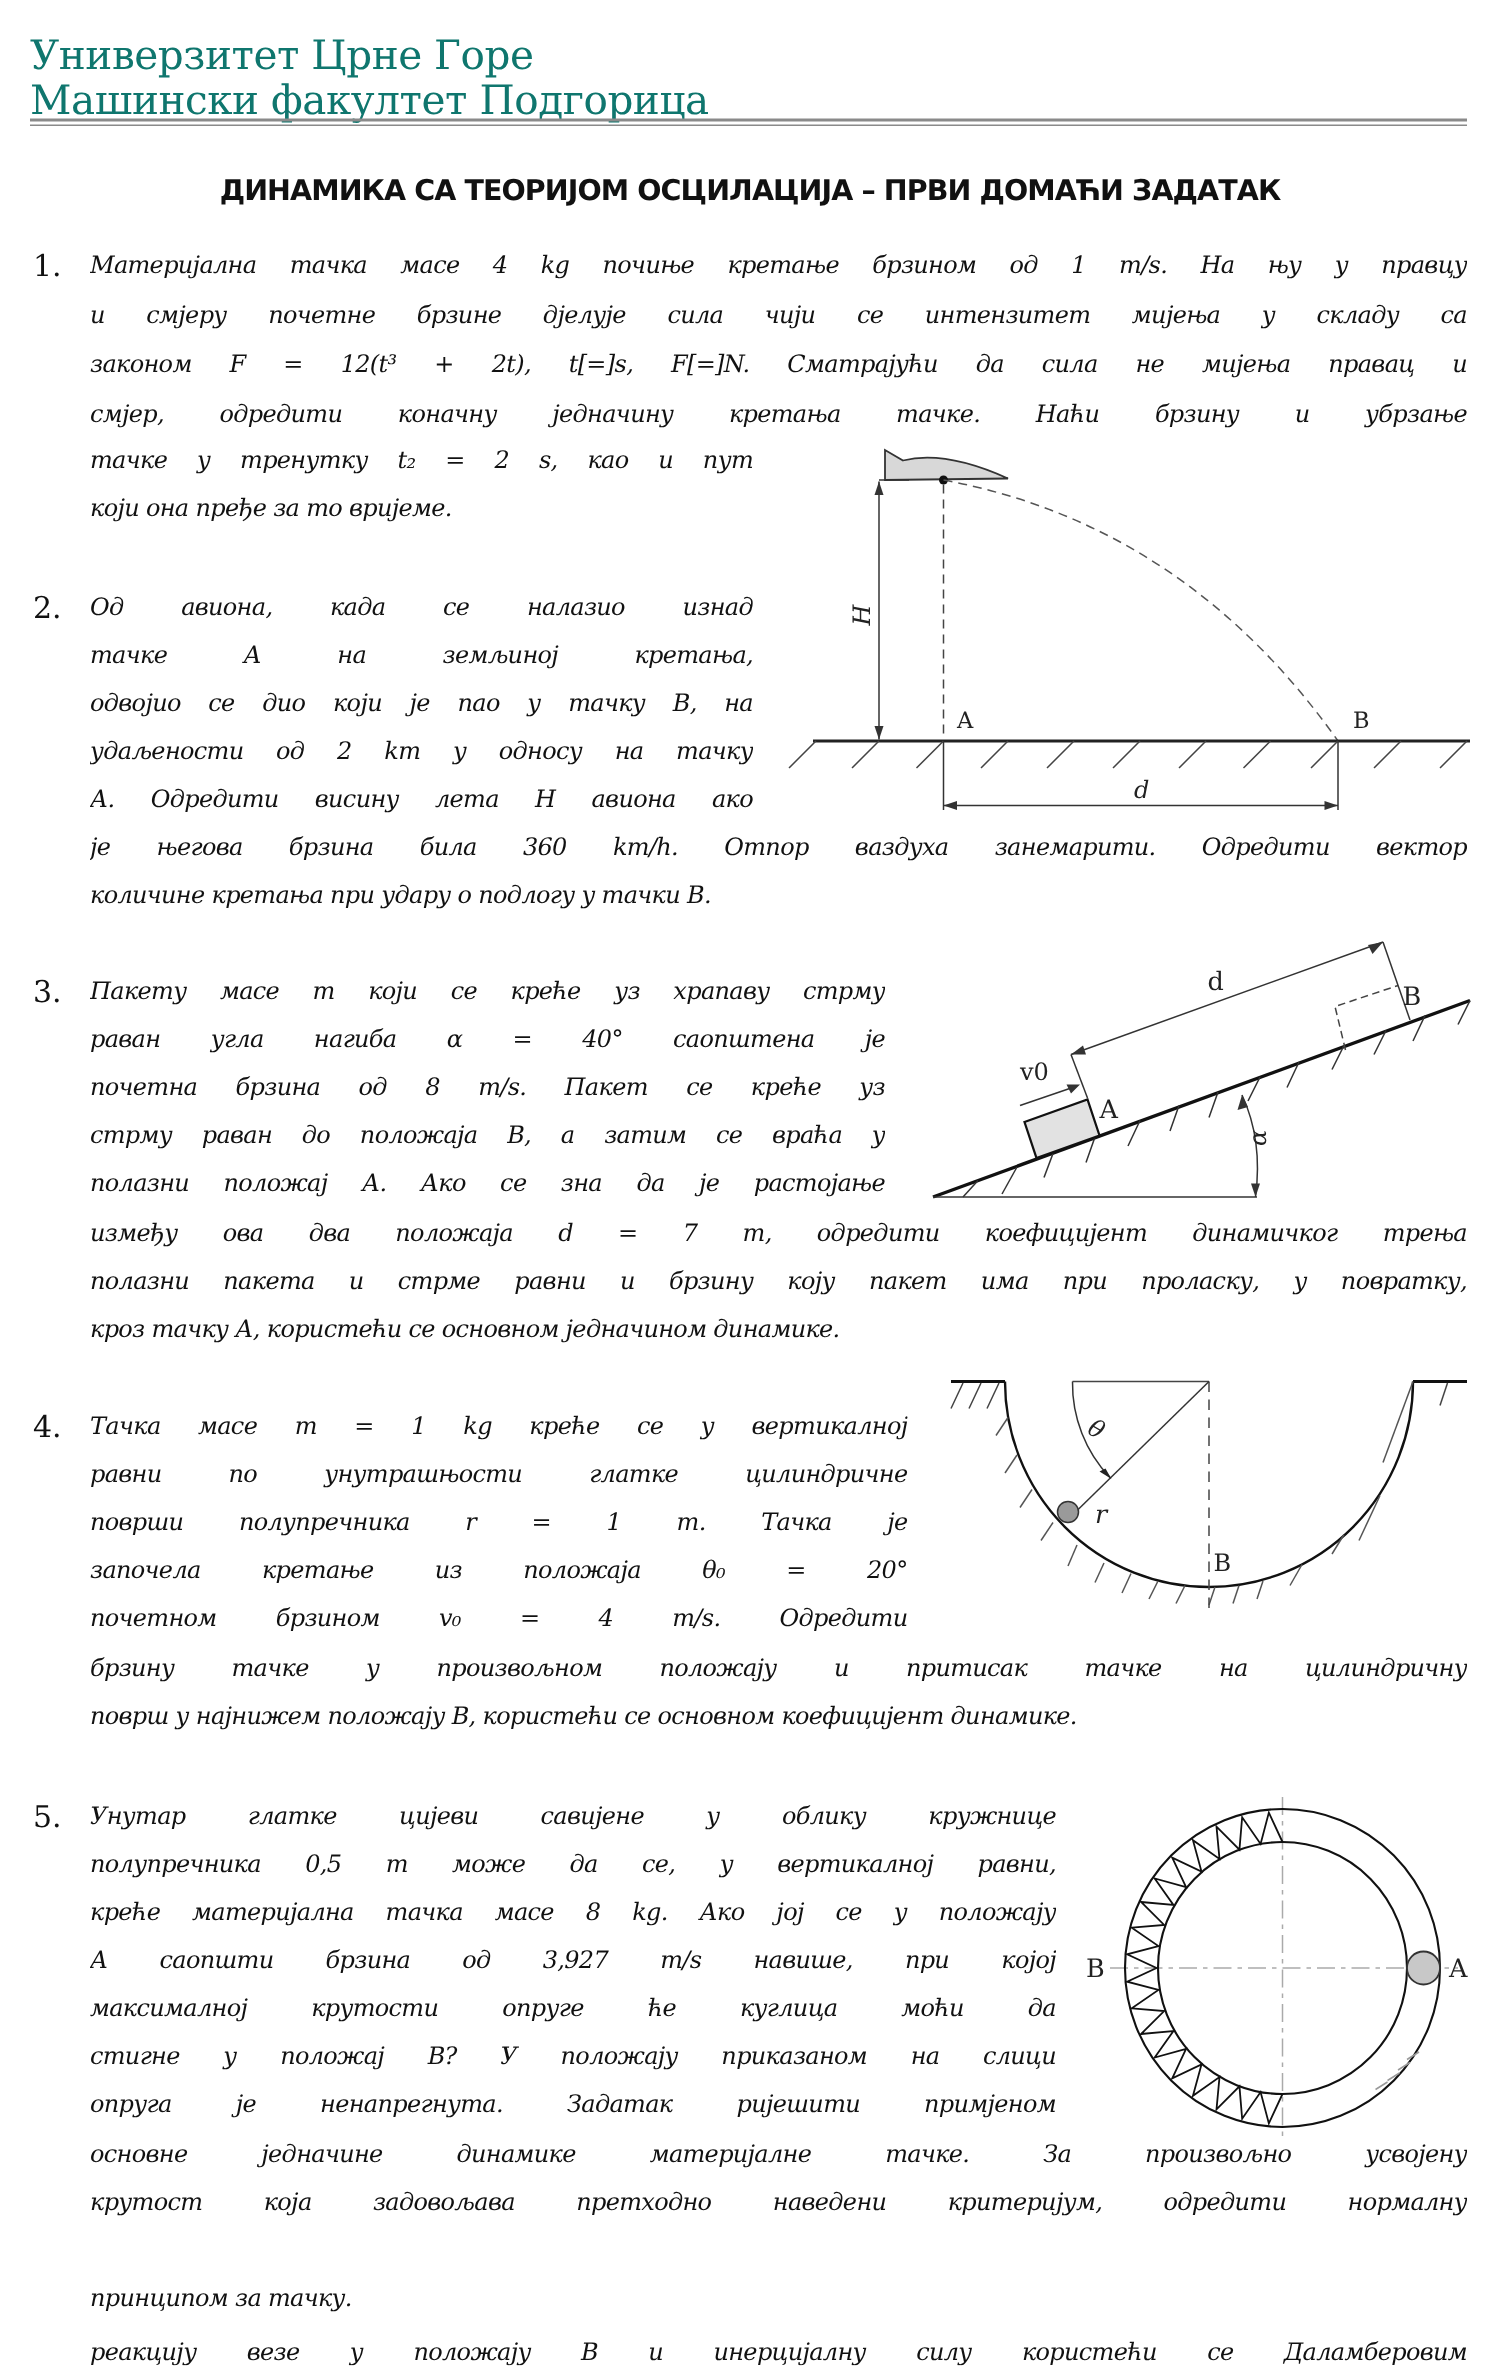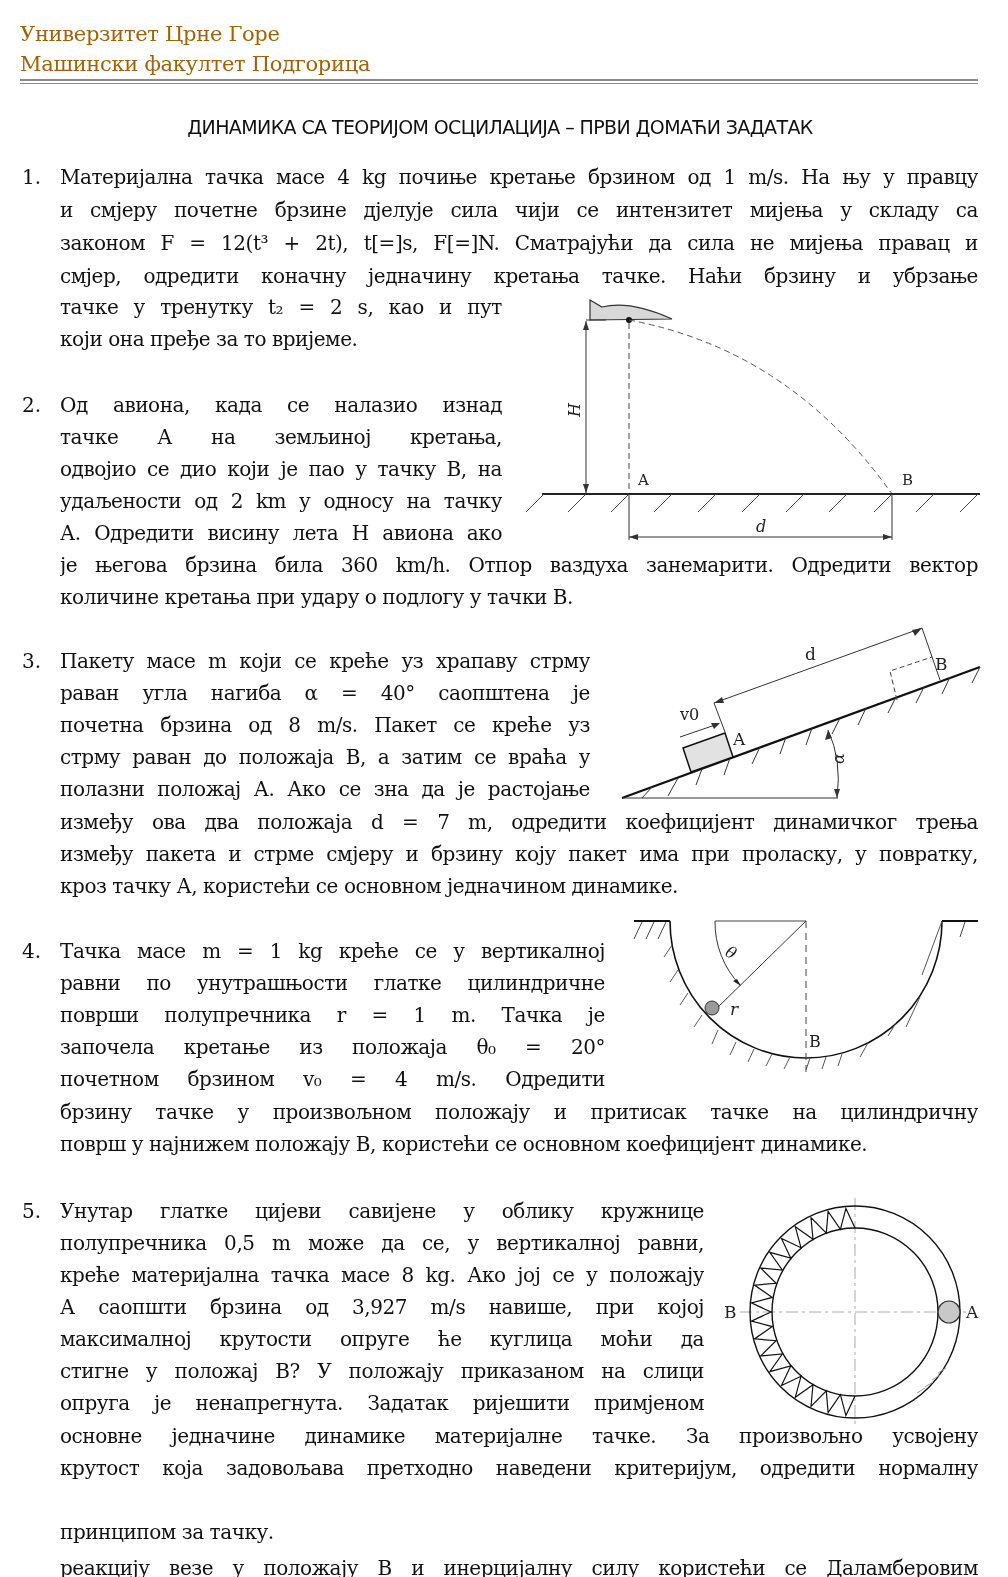--- a/index.html
+++ b/index.html
@@ -1,33 +1,34 @@
 <!DOCTYPE html>
 <html><head>
 <meta charset="utf-8">
 <style>
   html, body { margin: 0; padding: 0; background: #ffffff; }
   body {
     width: 1008px; height: 1577px; position: relative; overflow: hidden;
     font-family: "DejaVu Serif", "Liberation Serif", serif;
     color: #111;
   }
-  .hdr { position: absolute; left: 20px; color: #a16207; font-size: 21px; letter-spacing: -0.3px; }
+  .hdr { position: absolute; left: 20px; color: #0f766e; font-size: 27px; letter-spacing: -0.3px; }
   .hdr1 { top: 22px; }
   .hdr2 { top: 52px; }
   .rule1 { position: absolute; left: 20px; width: 958px; top: 79px; height: 0; border-top: 2px solid #8a8a8a; }
   .rule2 { position: absolute; left: 20px; width: 958px; top: 83px; height: 0; border-top: 1px solid #8a8a8a; }
   .title {
     position: absolute; top: 116px; left: 0; width: 1000px; text-align: center;
-    font-family: "DejaVu Sans", "Liberation Sans", sans-serif; font-weight: normal;
+    font-family: "DejaVu Sans", "Liberation Sans", sans-serif; font-weight: bold;
     font-size: 19px; letter-spacing: -0.6px;
   }
   .line {
-    position: absolute; font-size: 20px; line-height: 32px; white-space: nowrap;
+    position: absolute; font-size: 16px; line-height: 32px; white-space: nowrap;
     letter-spacing: -0.45px;
+    font-style: italic;
   }
   .just { text-align: justify; text-align-last: justify; white-space: normal; overflow: hidden; height: 32px; }
   .num { position: absolute; font-size: 20px; line-height: 32px; left: 22px; }
   svg { position: absolute; overflow: visible; }
   svg text { font-family: "DejaVu Serif", "Liberation Serif", serif; }
 </style>
 </head>
 <body>
 
 <div class="hdr hdr1">Универзитет Црне Горе</div>
@@ -99,21 +100,21 @@
 </div>
 
 <div>
   <div class="num" style="top:645px">3.</div>
   <div class="line just" style="left:60px;width:530px;top:645px">Пакету масе m који се креће уз храпаву стрму</div>
   <div class="line just" style="left:60px;width:530px;top:677px">раван угла нагиба α = 40° саопштена је</div>
   <div class="line just" style="left:60px;width:530px;top:709px">почетна брзина од 8 m/s. Пакет се креће уз</div>
   <div class="line just" style="left:60px;width:530px;top:741px">стрму раван до положаја B, а затим се враћа у</div>
   <div class="line just" style="left:60px;width:530px;top:773px">полазни положај А. Ако се зна да је растојање</div>
   <div class="line just" style="left:60px;width:918px;top:806px">између ова два положаја d = 7 m, одредити коефицијент динамичког трења</div>
-  <div class="line just" style="left:60px;width:918px;top:838px">између пакета и стрме смјеру и брзину коју пакет има при проласку, у повратку,</div>
+  <div class="line just" style="left:60px;width:918px;top:838px">полазни пакета и стрме равни и брзину коју пакет има при проласку, у повратку,</div>
   <div class="line" style="left:60px;top:870px">кроз тачку А, користећи се основном једначином динамике.</div>
 
   <svg style="left:600px;top:620px" width="390" height="190" viewBox="0 0 390 190">
 
     <line x1="22" y1="178" x2="380" y2="47" stroke="#111" stroke-width="2.2"></line>
 
     <line x1="22" y1="178" x2="238" y2="178" stroke="#333" stroke-width="1"></line>
 
     <g stroke="#333" stroke-width="1">
       <line x1="52" y1="167" x2="42" y2="178"></line>

